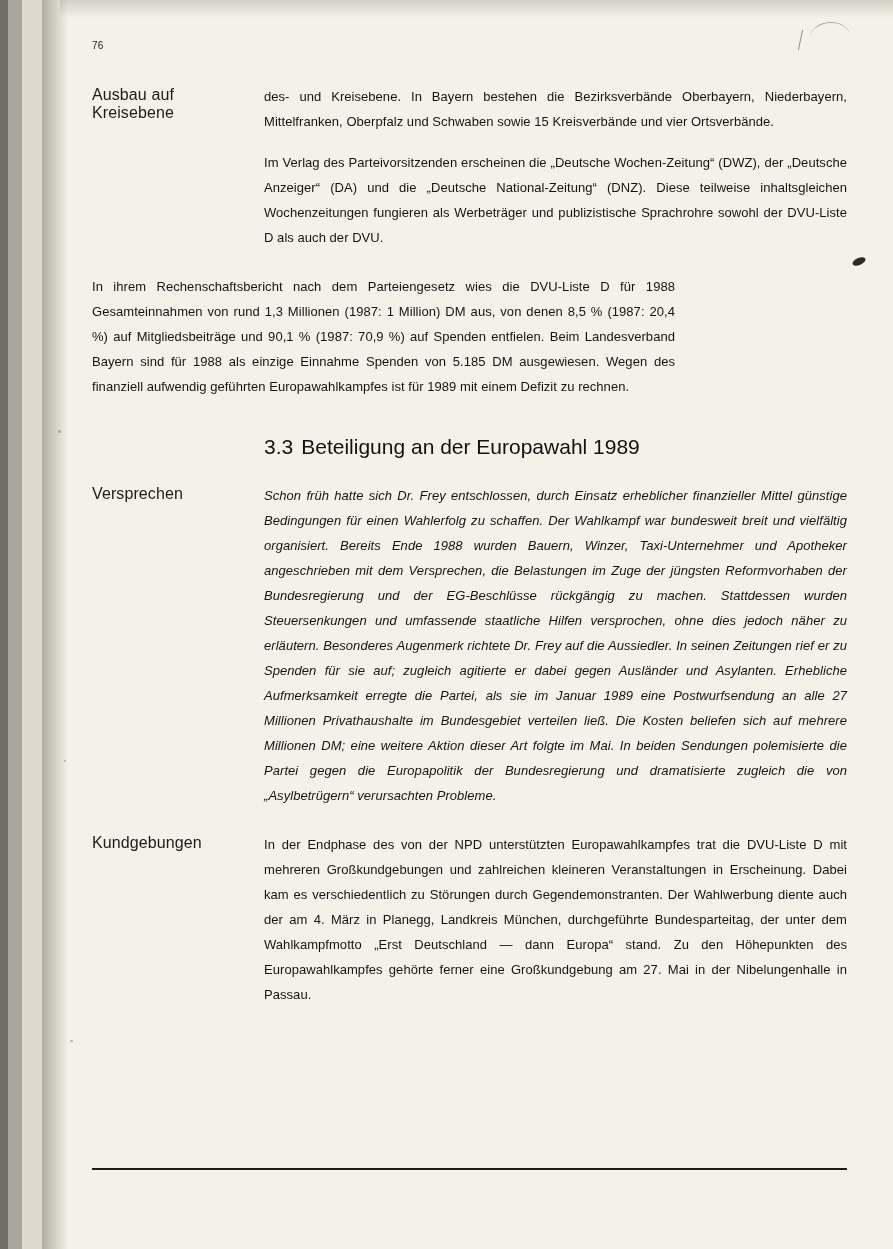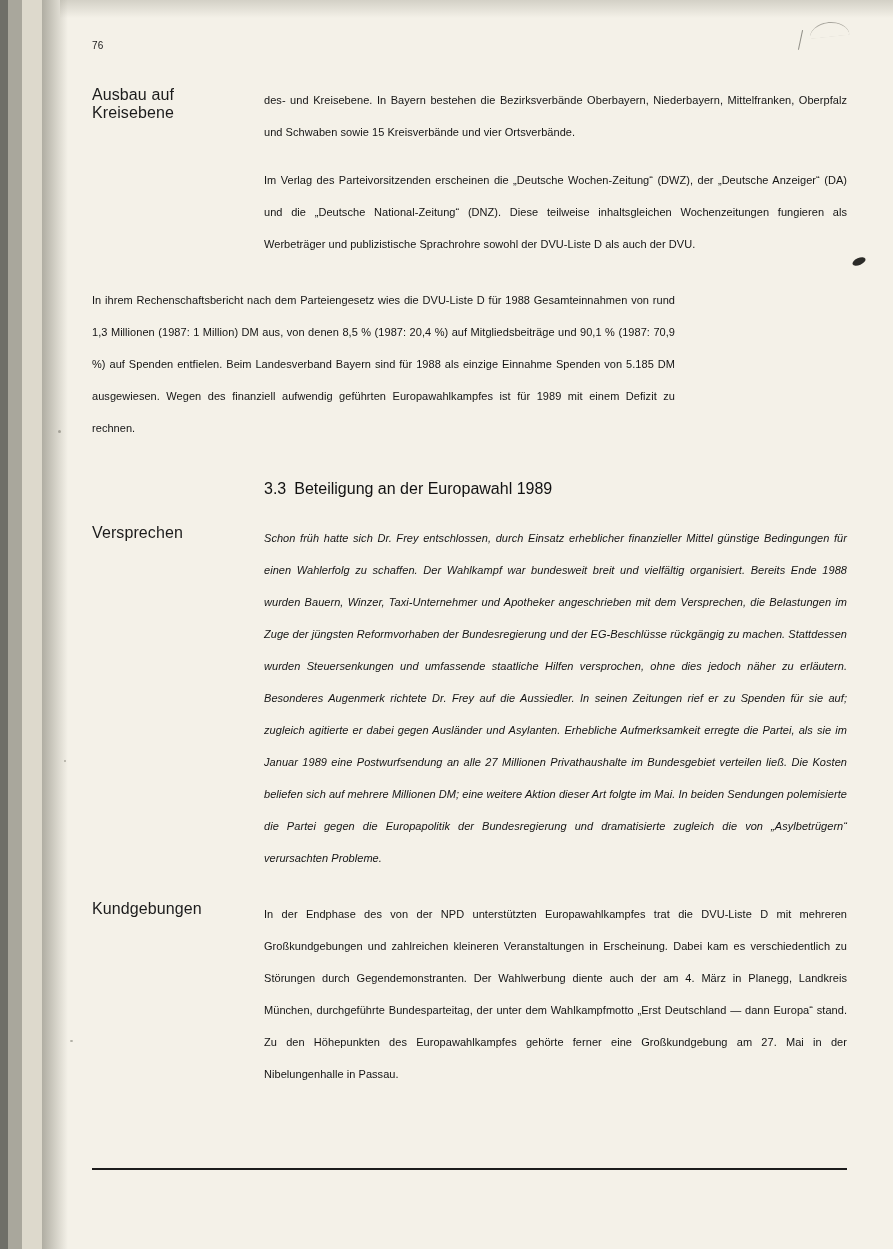--- a/index.html
+++ b/index.html
@@ -77,41 +77,41 @@
     color: #1b1b1b;
     padding-top: 2px;
     letter-spacing: 0.1px;
   }
   .body-col {
     width: 583px;
     flex: 0 0 583px;
   }
   p.bodytext {
     margin: 0;
-    font-size: 11px;
-    line-height: 32px;
+    font-size: 13px;
+    line-height: 25px;
     color: #141414;
     text-align: justify;
     text-justify: inter-word;
     letter-spacing: 0.05px;
     hyphens: manual;
   }
   p.bodytext + p.bodytext {
     margin-top: 16px;
   }
   p.italic {
     font-style: italic;
   }
   .gap-lg { height: 24px; }
   .gap-xl { height: 36px; }
 
   .section-head {
     display: flex;
     align-items: baseline;
-    font-size: 16px;
+    font-size: 21px;
     color: #111;
     margin: 0;
   }
   .section-num {
     margin-right: 8px;
   }
   .section-title {
     font-weight: normal;
   }
 

